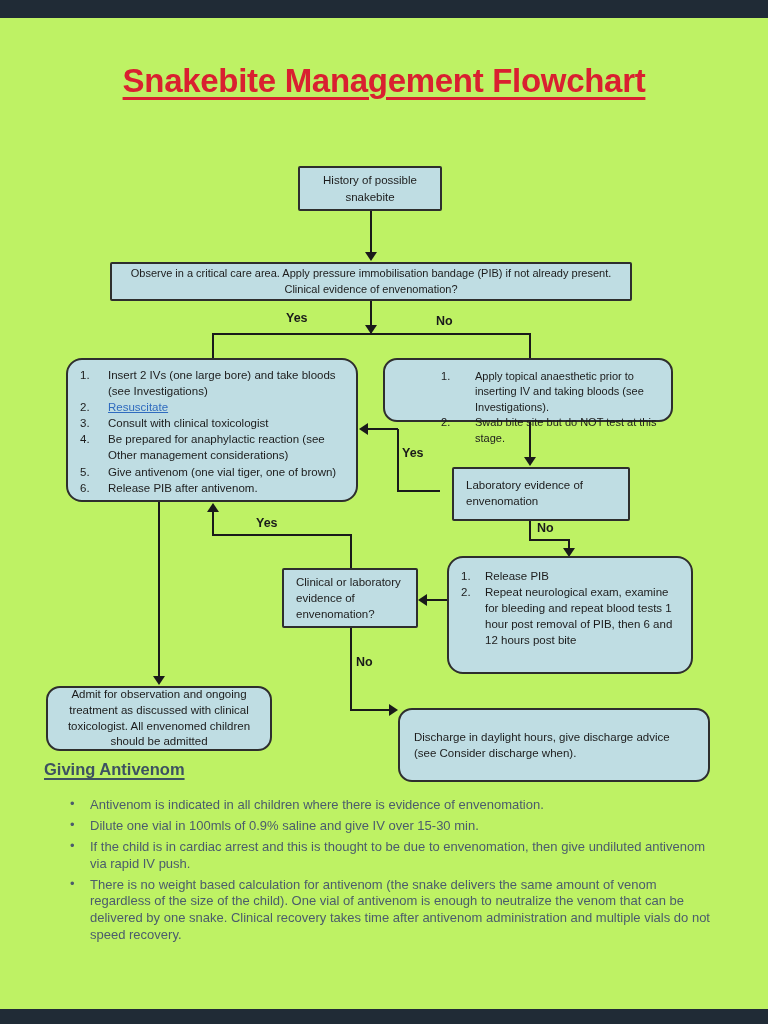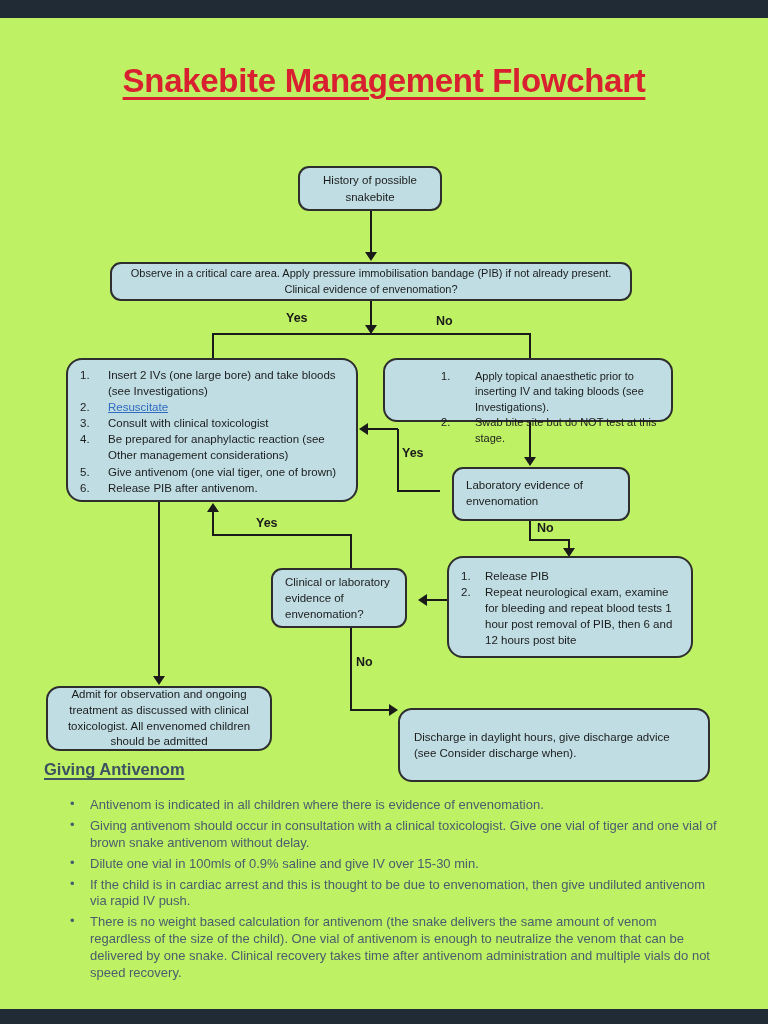--- a/index.html
+++ b/index.html
@@ -7,21 +7,21 @@
         font-family:"Liberation Sans",sans-serif;}
   .bar{position:absolute;left:0;width:768px;background:#202b36;}
   .bar.top{top:0;height:18px;}
   .bar.bottom{bottom:0;height:15px;}
 
   .title{position:absolute;left:0;top:62px;width:768px;margin:0;text-align:center;
          font-size:33px;font-weight:bold;letter-spacing:-0.3px;color:#d92030;
          text-decoration:underline;text-decoration-thickness:3px;text-underline-offset:5px;}
 
   
-  .fbox{position:absolute;background:#bfdde3;border:2px solid #2e2e2e;border-radius:11px;
+  .fbox{position:absolute;background:#bfdde3;border:2px solid #2e2e2e;border-radius:2px;
         box-sizing:border-box;color:#1c1c1c;font-size:11.5px;line-height:1.4;}
   .fbox .c{display:flex;flex-direction:column;justify-content:center;align-items:center;
            text-align:center;height:100%;width:100%;}
   .fbox .l{display:flex;flex-direction:column;justify-content:center;height:100%;
            padding:0 8px 0 12px;box-sizing:border-box;}
 
   .numlist{counter-reset:num;padding:7px 6px 6px 12px;}
   .ni{counter-increment:num;position:relative;margin:0;}
   .ni::before{content:counter(num) ".";position:absolute;left:0;top:0;}
   .nl-c .ni{padding-left:28px;}
@@ -113,31 +113,31 @@
   <i class="ln" style="left:368px;top:428px;width:30px;height:2px;"></i>
   <i class="ar ar-left" style="left:359px;top:423px;"></i>
   <span class="lbl" style="left:402px;top:446px;">Yes</span>
 
   <i class="ln" style="left:529px;top:521px;width:2px;height:20px;"></i>
   <i class="ln" style="left:529px;top:539px;width:41px;height:2px;"></i>
   <i class="ln" style="left:568px;top:539px;width:2px;height:11px;"></i>
   <i class="ar ar-down" style="left:563px;top:548px;"></i>
   <span class="lbl" style="left:537px;top:521px;">No</span>
 
-  <div class="fbox" style="left:447px;top:556px;width:246px;height:102px;border-radius:16px;">
+  <div class="fbox" style="left:447px;top:556px;width:246px;height:118px;border-radius:16px;">
     <div class="numlist nl-f" style="padding-top:10px;padding-right:14px;">
       <div class="ni"><span>Release PIB</span></div>
       <div class="ni"><span>Repeat neurological exam, examine for bleeding and repeat blood tests 1 hour post removal of PIB, then 6 and 12 hours post bite</span></div>
     </div>
   </div>
 
   <i class="ln" style="left:427px;top:599px;width:20px;height:2px;"></i>
   <i class="ar ar-left" style="left:418px;top:594px;"></i>
 
-  <div class="fbox" style="left:271px;top:568px;width:136px;height:60px;">
+  <div class="fbox" style="left:282px;top:568px;width:136px;height:60px;">
     <div class="l" style="line-height:1.4;">
       <div>Clinical or laboratory</div>
       <div>evidence of</div>
       <div>envenomation?</div>
     </div>
   </div>
 
   <i class="ln" style="left:350px;top:535px;width:2px;height:33px;"></i>
   <i class="ln" style="left:212px;top:534px;width:140px;height:2px;"></i>
   <i class="ln" style="left:212px;top:511px;width:2px;height:24px;"></i>
@@ -160,18 +160,17 @@
 
   <div class="fbox" style="left:46px;top:686px;width:226px;height:65px;border-radius:14px;">
     <div class="c" style="padding:0 10px;box-sizing:border-box;line-height:1.35;border-radius:17px;">
       <div>Admit for observation and ongoing treatment as discussed with clinical toxicologist.  All envenomed children should be admitted</div>
     </div>
   </div>
 
   <h2 class="sec-head">Giving Antivenom</h2>
   <ul class="bullets">
     <li>Antivenom is indicated in all children where there is evidence of envenomation.</li>
-    <li>Giving antivenom should occur in consultation with a clinical toxicologist. Give one vial of tiger and one vial of brown snake antivenom without delay.</li>
     <li>Dilute one vial in 100mls of 0.9% saline and give IV over 15-30 min.</li>
     <li>If the child is in cardiac arrest and this is thought to be due to envenomation, then give undiluted antivenom via rapid IV push.</li>
     <li>There is no weight based calculation for antivenom (the snake delivers the same amount of venom regardless of the size of the child). One vial of antivenom is enough to neutralize the venom that can be delivered by one snake. Clinical recovery takes time after antivenom administration and multiple vials do not speed recovery.</li>
   </ul>
 </div>
 
 </body></html>

